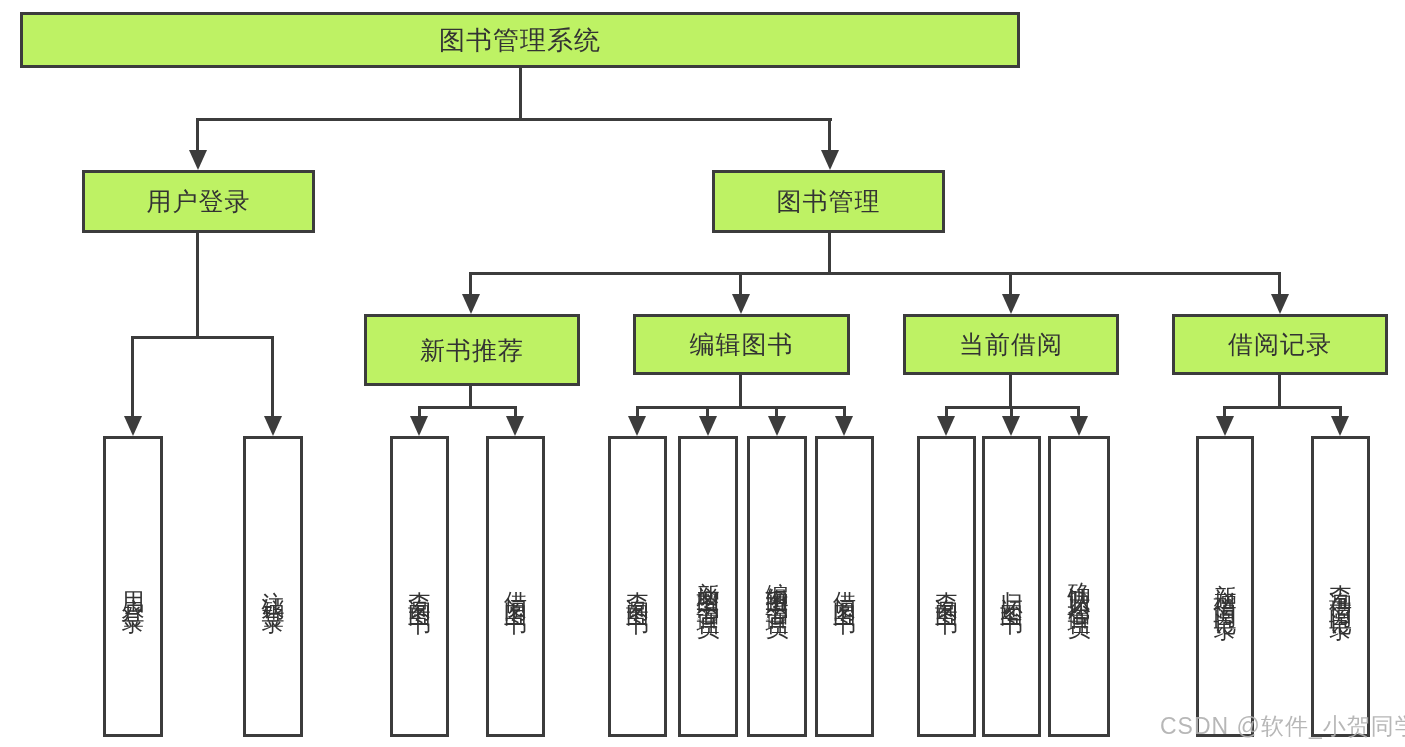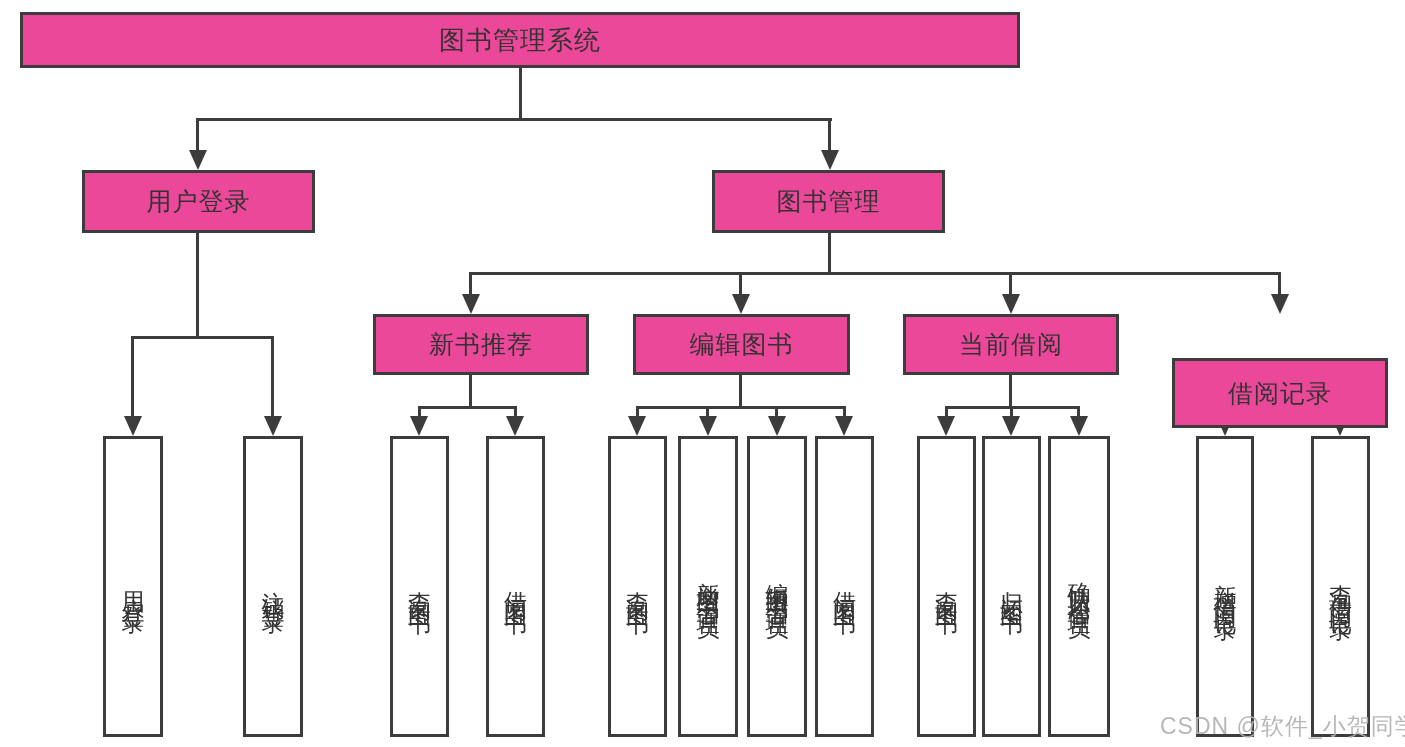--- a/index.html
+++ b/index.html
@@ -15,33 +15,33 @@
     background:var(--bg);
     font-family:"Liberation Sans","DejaVu Sans",sans-serif;
     color:var(--text);
     overflow:hidden;
   }
   
   .node{
     position:absolute;
     box-sizing:border-box;
     border:3px solid var(--line);
-    background:#ec4899;
+    background:#bef264;
     display:flex;align-items:center;justify-content:center;
     font-size:25px;
     letter-spacing:1px;
     white-space:nowrap;
   }
   #b-root{left:20px;top:12px;width:1000px;height:56px;font-size:26px;}
   #b-login{left:82px;top:170px;width:233px;height:63px;}
   #b-mgmt{left:712px;top:170px;width:233px;height:63px;}
-  #b-l3-0{left:373px;top:314px;width:216px;height:61px;}
+  #b-l3-0{left:364px;top:314px;width:216px;height:72px;}
   #b-l3-1{left:633px;top:314px;width:217px;height:61px;}
   #b-l3-2{left:903px;top:314px;width:216px;height:61px;}
-  #b-l3-3{left:1172px;top:314px;width:216px;height:70px;margin-top:44px;}
+  #b-l3-3{left:1172px;top:314px;width:216px;height:61px;}
   
   .leaf{
     position:absolute;
     top:436px;height:301px;
     box-sizing:border-box;
     border:3px solid var(--line);
     background:#fff;
     display:flex;align-items:center;justify-content:center;
   }
   .leaf span{

